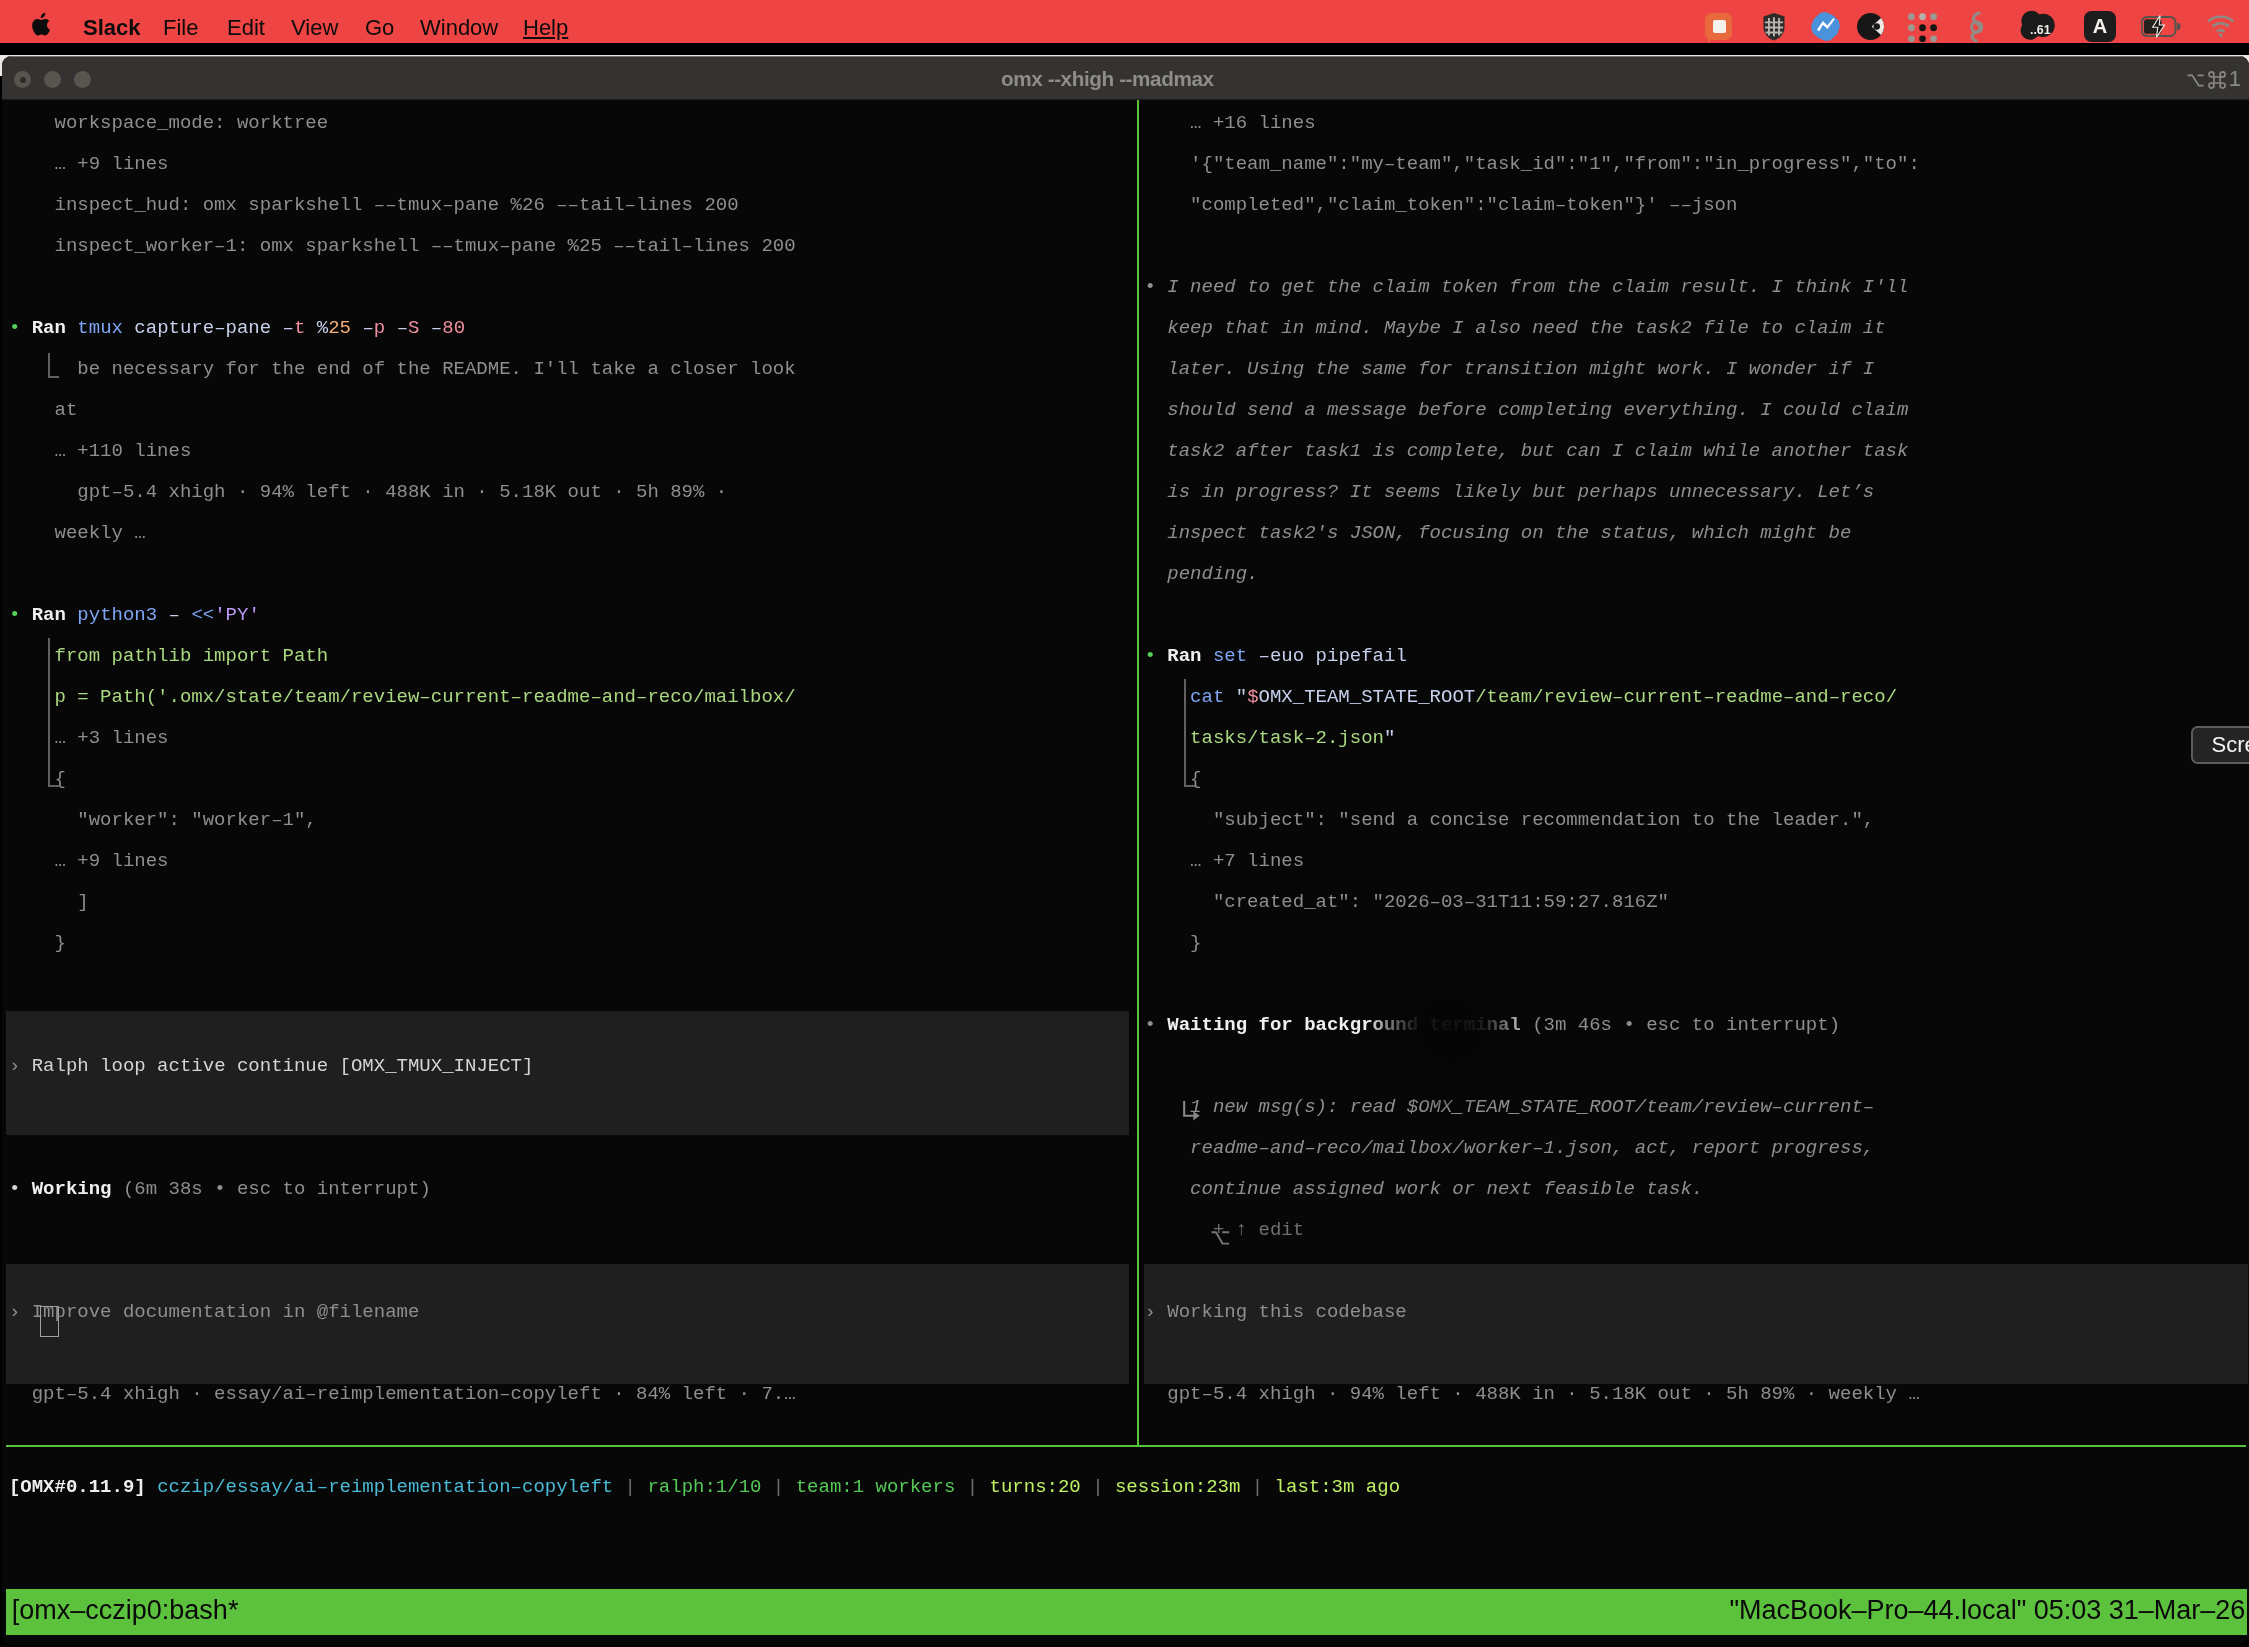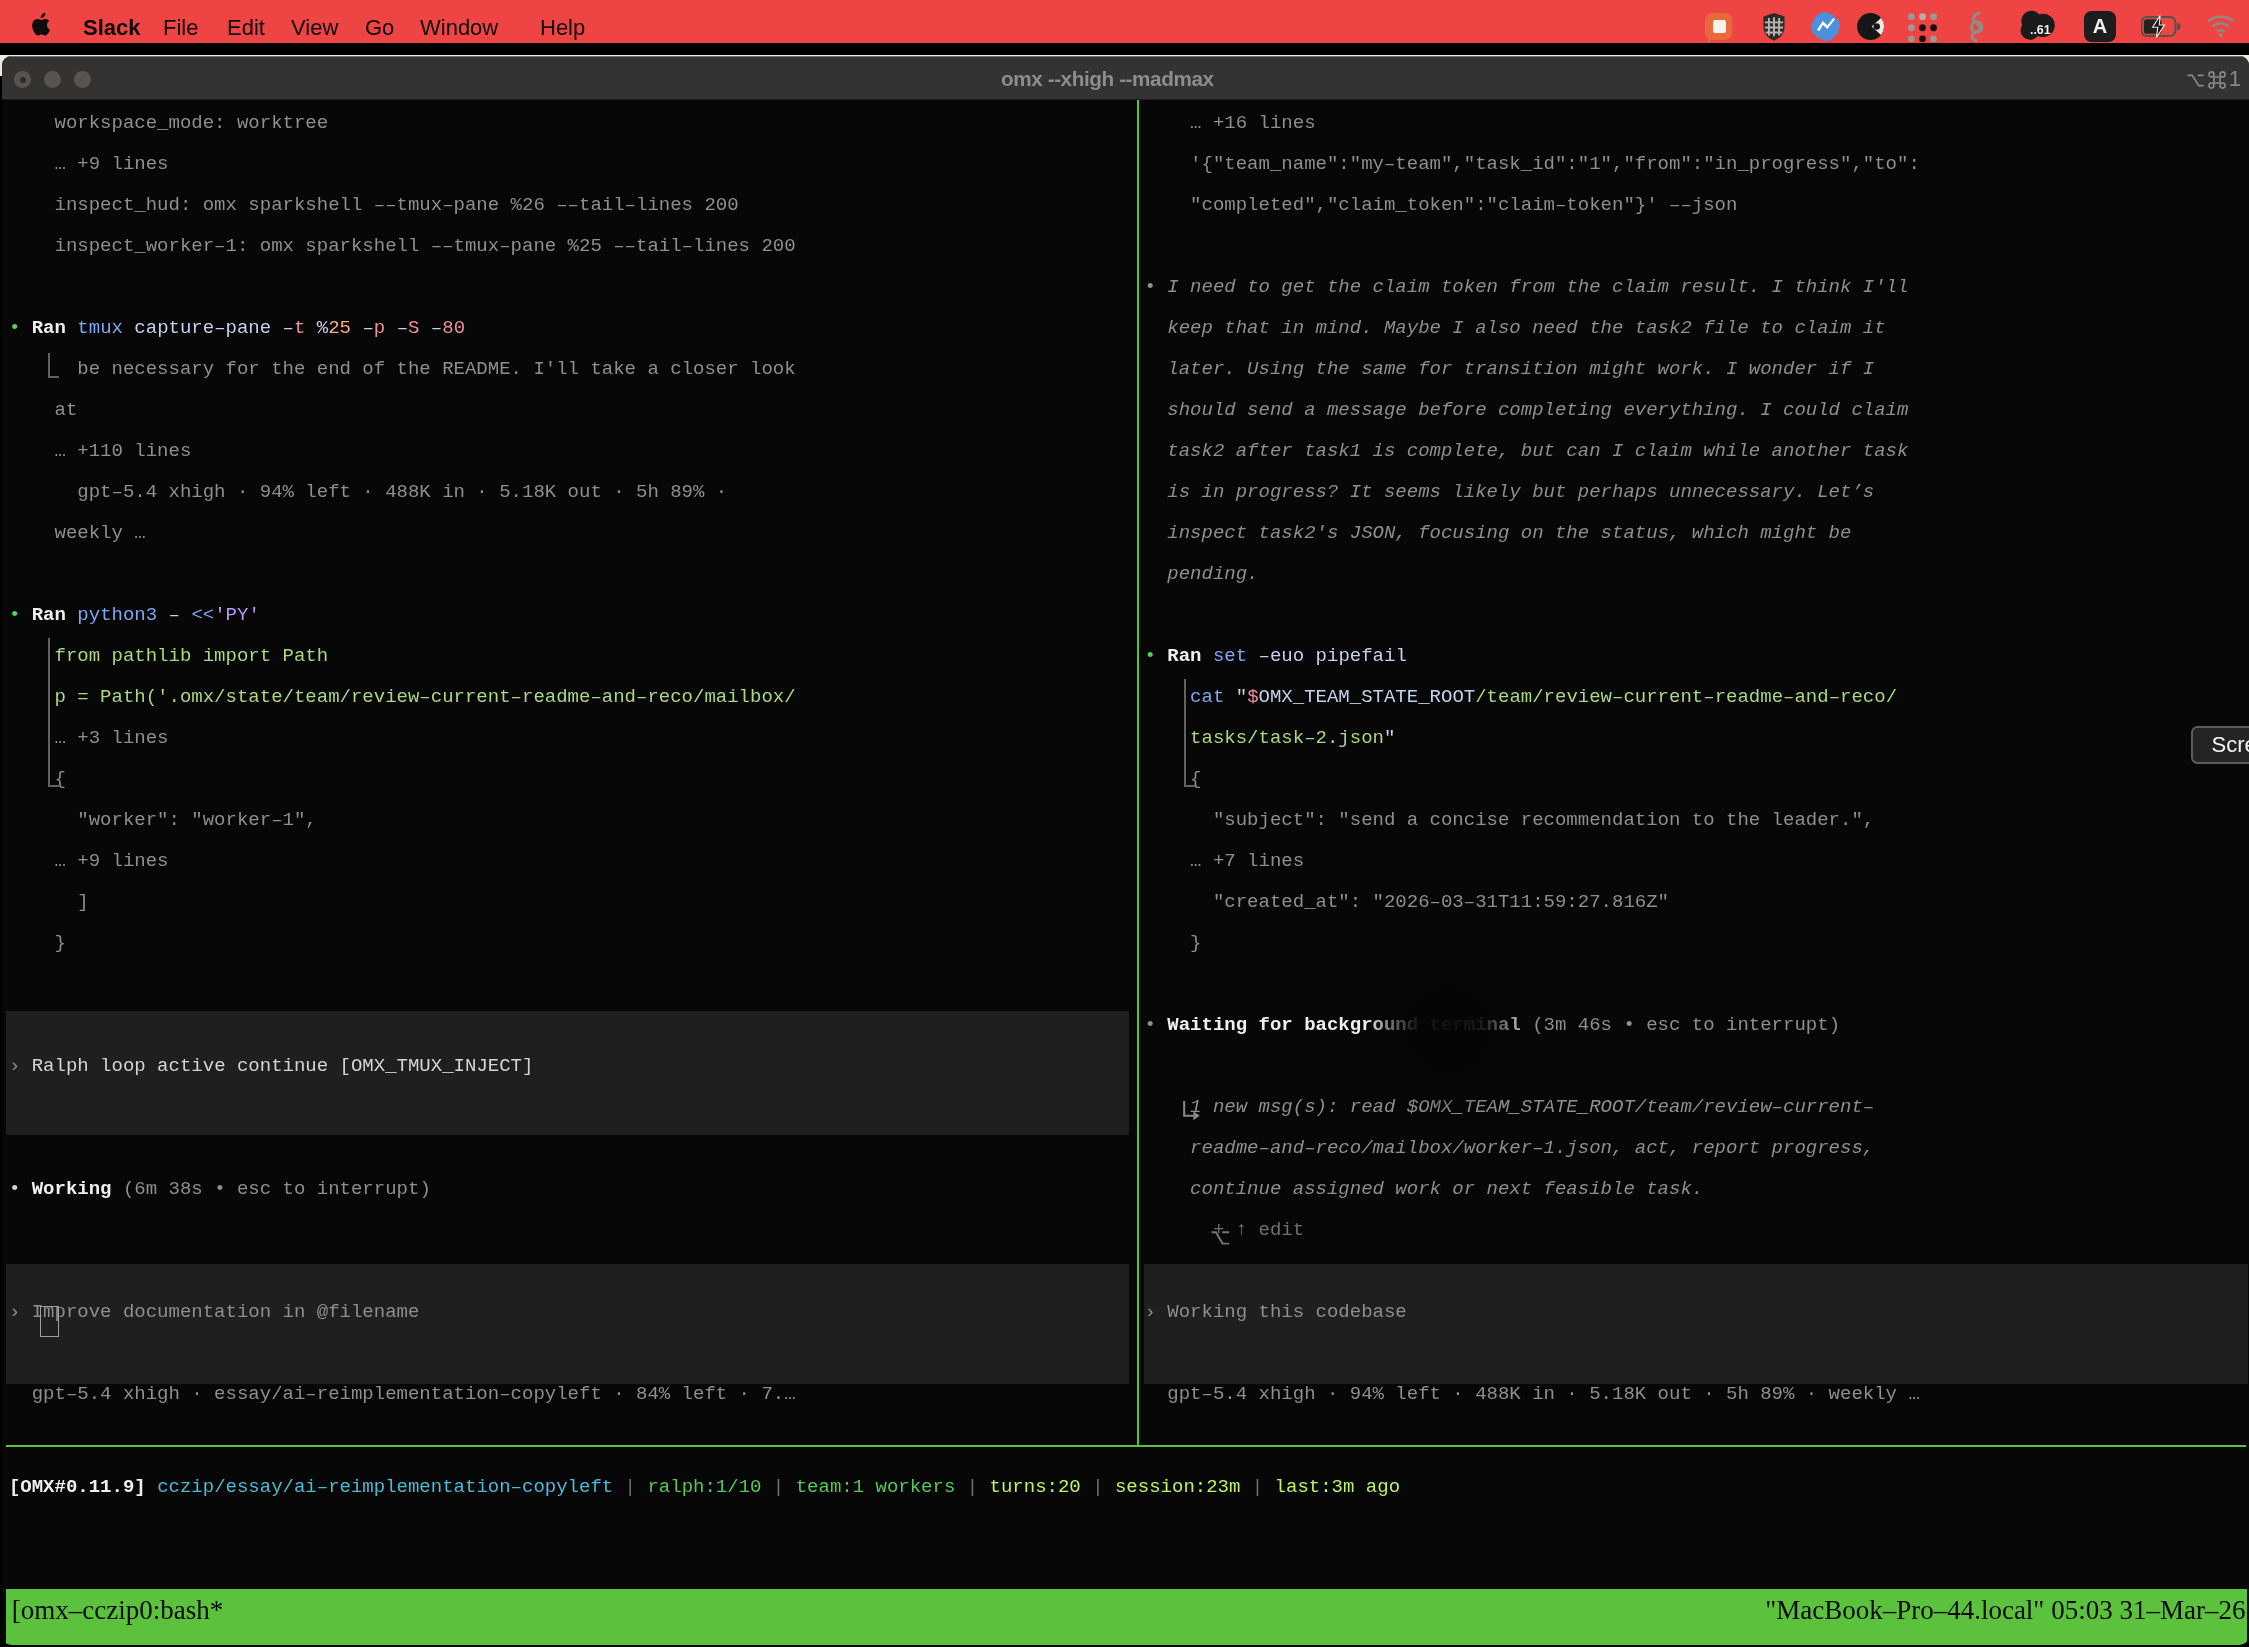--- a/index.html
+++ b/index.html
@@ -25,38 +25,38 @@
   .org { color:#f6ae79; }
   .vio { color:#bb9af7; }
   .grn { color:#a9d880; }
   .cyn { color:#4cb9d6; }
   .sg  { color:#55c957; }
   .gb  { color:#55d155; }
   .dim { color:#6f6f6f; }
   .box { position:absolute; background:#1f1f1f; }
   .vgrn { position:absolute; left:1135px; top:44px; width:2.2px; height:1345px; background:#58c239; }
   .hgrn { position:absolute; left:4.4px; top:1389px; width:2240px; height:2.2px; background:#58c239; }
-  .statusbar { position:absolute; left:4.4px; top:1533px; width:2241px; height:56px; background:#5cc23e; color:#0a0a0a; font-family:Liberation Serif, serif; font-size:27px; line-height:42px; white-space:pre; }
+  .statusbar { position:absolute; left:4.4px; top:1533px; width:2241px; height:46px; background:#5cc23e; color:#0a0a0a; font-family:Liberation Sans, sans-serif; font-size:27px; line-height:42px; white-space:pre; }
   .tree { position:absolute; background:#616161; }
 </style>
 </head>
 <body>
 <div class="deskstrip"></div>
 <div class="menubar">
   <svg style="position:absolute; left:30px; top:11.8px;" width="20.7" height="25" viewBox="0 0 24 29">
     <path fill="#0c0c0c" d="M19.7 15.3c0-3.2 2.6-4.7 2.7-4.8-1.5-2.2-3.8-2.5-4.6-2.5-2-.2-3.8 1.2-4.8 1.2-1 0-2.5-1.1-4.2-1.1-2.1 0-4.1 1.2-5.2 3.1-2.2 3.9-.6 9.6 1.6 12.8 1.1 1.6 2.4 3.3 4 3.2 1.6-.1 2.2-1 4.2-1 1.9 0 2.5 1 4.2 1 1.7 0 2.8-1.6 3.9-3.1 1.2-1.8 1.7-3.5 1.8-3.6-.1-.1-3.5-1.4-3.6-5.2z"></path>
     <path fill="#0c0c0c" d="M16.4 5.2c.9-1.1 1.5-2.6 1.3-4.2-1.3.1-2.9.9-3.8 2-.8.9-1.6 2.5-1.4 4 1.5.1 3-.7 3.9-1.8z"></path>
   </svg>
   <div class="mitem" style="left:83px; font-weight:bold;">Slack</div>
   <div class="mitem" style="left:163px;">File</div>
   <div class="mitem" style="left:227px;">Edit</div>
   <div class="mitem" style="left:291px;">View</div>
   <div class="mitem" style="left:365px;">Go</div>
   <div class="mitem" style="left:420px;">Window</div>
-  <div class="mitem" style="left:540px;">Help</div>
+  <div class="mitem" style="left:523px;text-decoration:underline;">Help</div>
 
   <div style="position:absolute; left:1705px; top:12.5px; width:27px; height:27px; background:#e8693b; border-radius:6.6px;"></div>
   <div style="position:absolute; left:1713px; top:20px; width:12.5px; height:12.5px; background:#f6f3ee; border-radius:2.2px;"></div>
   <div style="position:absolute; left:1708px; top:37px; width:0; height:0; border-left:6.6px solid #e8693b; border-bottom:6.6px solid transparent;"></div>
 
   <svg style="position:absolute; left:1762px; top:11.8px;" width="24" height="29.5" viewBox="0 0 33 40">
     <path fill="#2c2b29" d="M16.5 1 L31 6 V20 C31 30 24 36.5 16.5 39 C9 36.5 2 30 2 20 V6 Z"></path>
     <path stroke="#b9b6b0" stroke-width="2.6" fill="none" d="M9.5 8 V32 M16.5 7 V33 M23.5 8 V32 M4 14 H29 M4 21 H29 M5 28 H28"></path>
   </svg>
 

